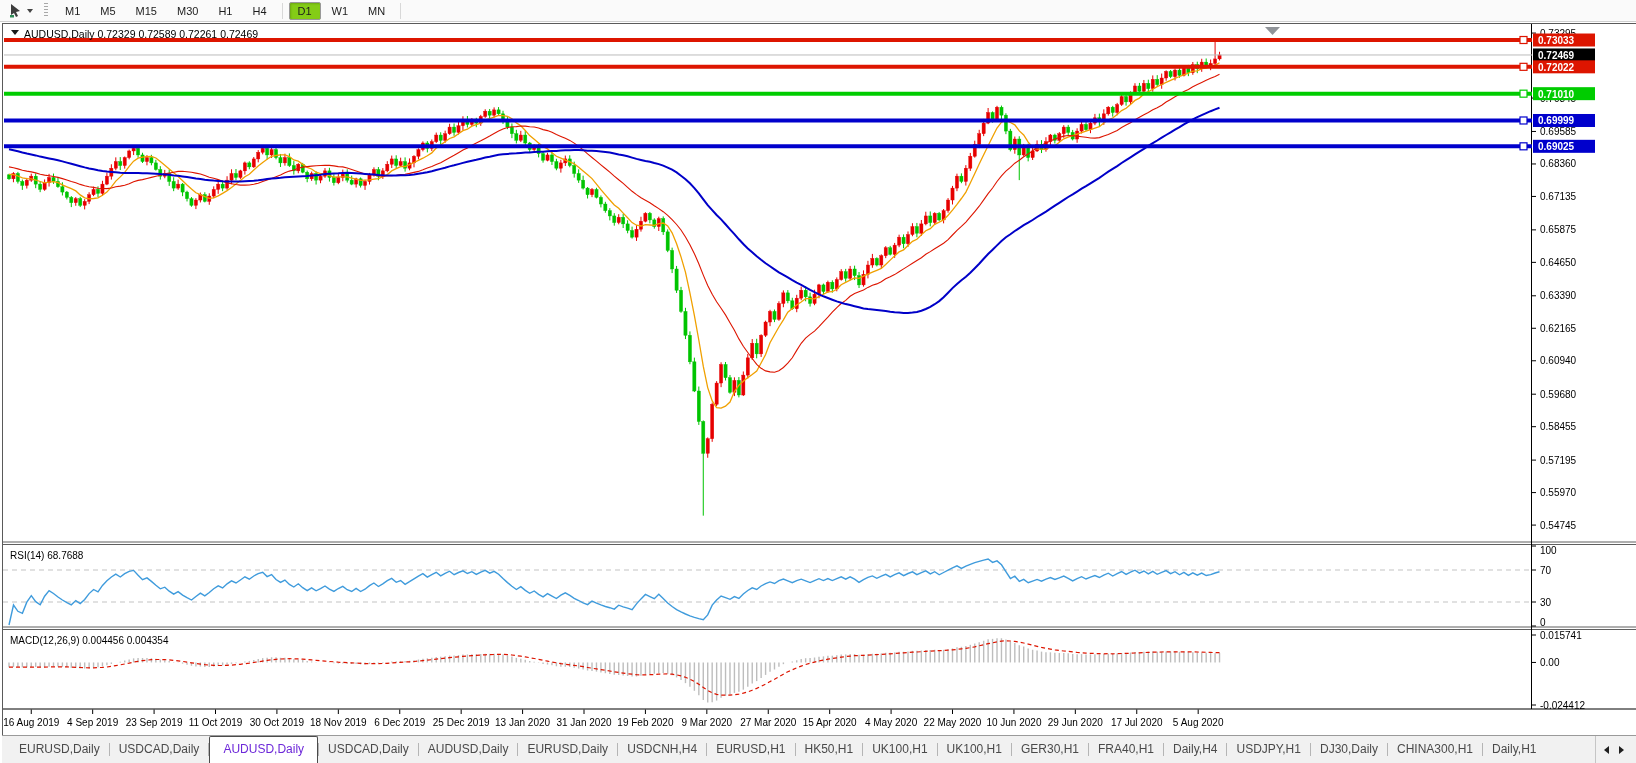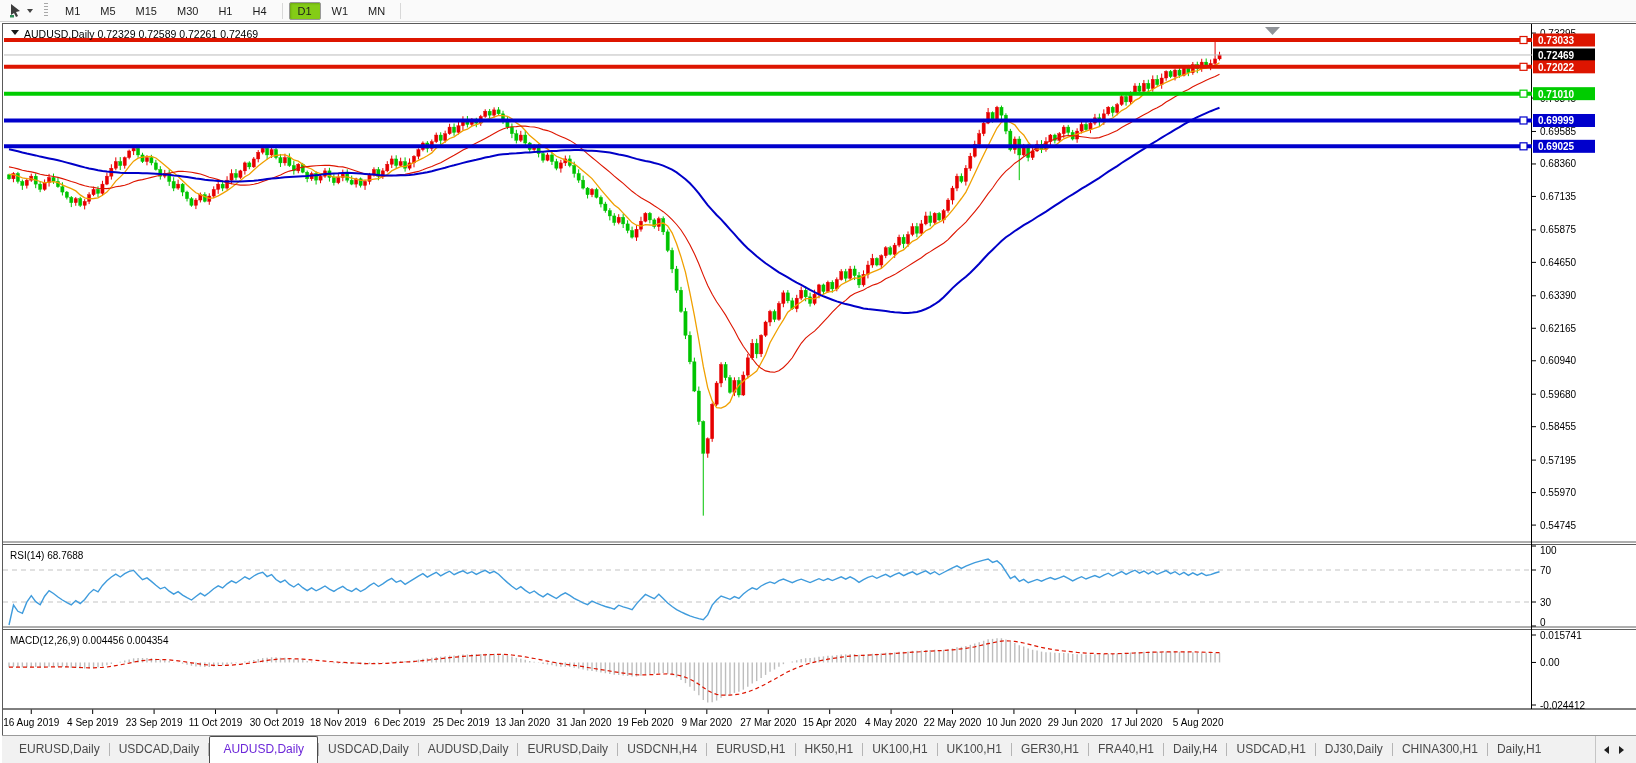--- a/index.html
+++ b/index.html
@@ -1059,21 +1059,21 @@
         <div class="tab">UK100,H1</div>
         <div class="tabsep"></div>
         <div class="tab">UK100,H1</div>
         <div class="tabsep"></div>
         <div class="tab">GER30,H1</div>
         <div class="tabsep"></div>
         <div class="tab">FRA40,H1</div>
         <div class="tabsep"></div>
         <div class="tab">Daily,H4</div>
         <div class="tabsep"></div>
-        <div class="tab">USDCAD,H1</div>
+        <div class="tab">USDJPY,H1</div>
         <div class="tabsep"></div>
         <div class="tab">DJ30,Daily</div>
         <div class="tabsep"></div>
         <div class="tab">CHINA300,H1</div>
         <div class="tabsep"></div>
         <div class="tab">Daily,H1</div>
       </div>
     <div class="tab-arrows">
       <span class="arr arr-l"></span>
       <span class="arr arr-r"></span>

